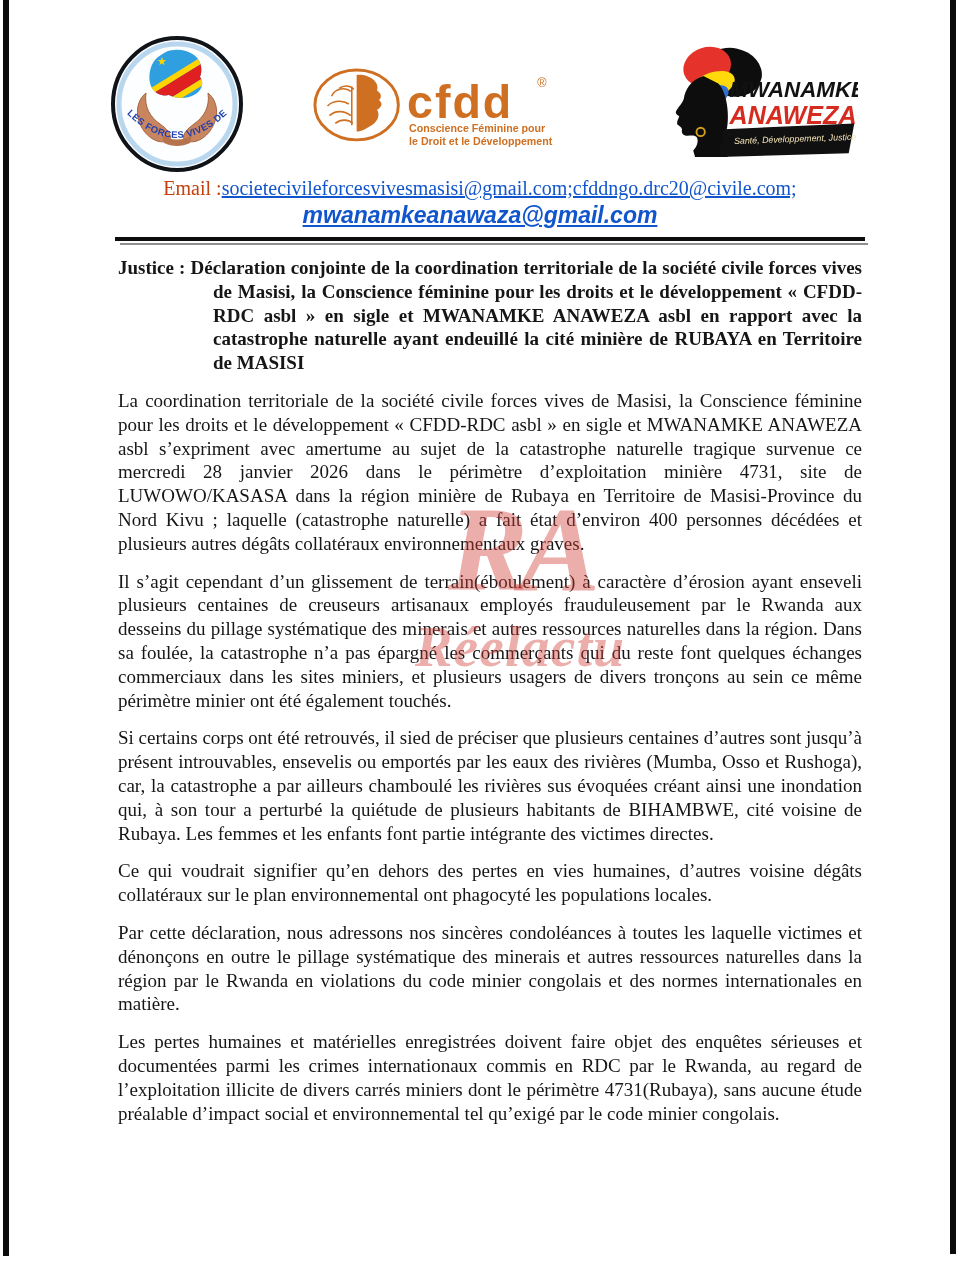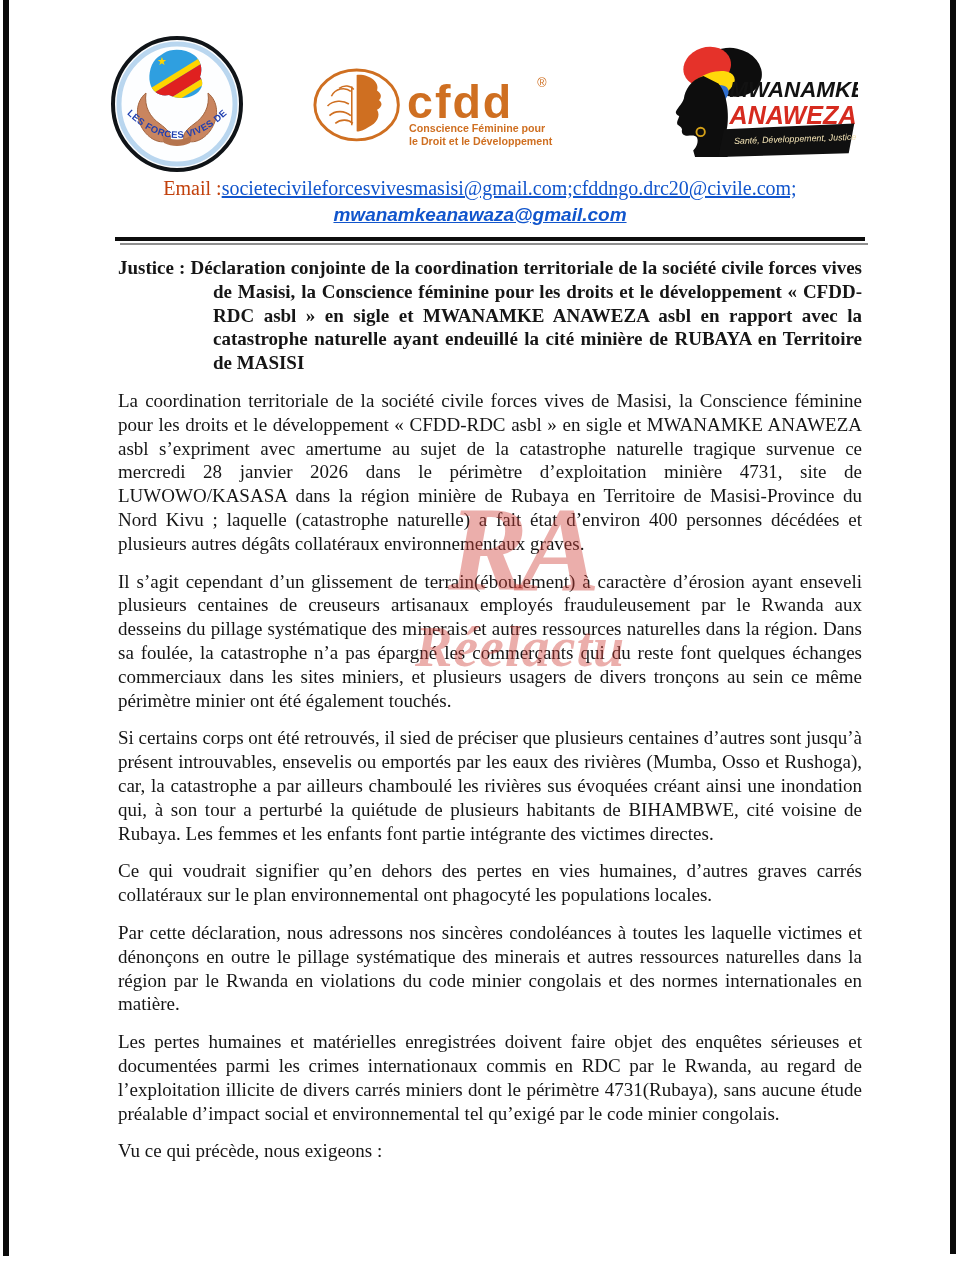--- a/index.html
+++ b/index.html
@@ -22,21 +22,21 @@
   .logo{flex:0 0 auto;}
 
   .email-block{
     position:absolute;left:60px;top:176px;width:840px;
     text-align:center;font-size:20px;line-height:24px;color:#111;
   }
   .email-label{color:#c2410c;}
   .email-link{color:#1155cc;text-decoration:underline;cursor:pointer;}
   .email-line2{
     font-family:"Liberation Sans", sans-serif;
-    font-style:italic;font-weight:600;font-size:19px;margin-top:3px;
+    font-style:italic;font-weight:600;font-size:23px;margin-top:3px;
   }
 
   .divider{position:absolute;left:115px;top:237px;width:750px;z-index:2;}
   .divider-black{height:4px;background:#0d0d0d;}
   .divider-gray{height:2px;background:#8f8f8f;margin-top:2px;margin-left:5px;margin-right:-3px;}
 
   .content{
     position:absolute;left:118px;top:256px;width:744px;
     font-size:19px;line-height:23.8px;text-align:justify;z-index:1;
   }
@@ -150,22 +150,21 @@
 <div class="divider">
   <div class="divider-black"></div>
   <div class="divider-gray"></div>
 </div>
 
 <div class="content">
   <p class="subject"><span>Justice :</span> <span>Déclaration conjointe de la coordination territoriale de la société civile forces vives de Masisi, la Conscience féminine pour les droits et le développement « CFDD-RDC asbl » en sigle et MWANAMKE ANAWEZA asbl en rapport avec la catastrophe naturelle ayant endeuillé la cité minière de RUBAYA en Territoire de MASISI</span></p>
   <p class="body-par">La coordination territoriale de la société civile forces vives de Masisi, la Conscience féminine pour les droits et le développement « CFDD-RDC asbl » en sigle et MWANAMKE ANAWEZA asbl  s’expriment avec amertume au sujet de la catastrophe naturelle tragique survenue ce mercredi 28 janvier 2026 dans le périmètre d’exploitation minière 4731, site de LUWOWO/KASASA dans la région minière de Rubaya en Territoire de Masisi-Province du Nord Kivu ; laquelle (catastrophe naturelle) a fait état d’environ 400 personnes décédées et plusieurs autres dégâts collatéraux environnementaux graves.</p>
   <p class="body-par">Il s’agit cependant d’un glissement de terrain(éboulement) à caractère d’érosion ayant enseveli plusieurs centaines de creuseurs artisanaux employés frauduleusement par le Rwanda aux desseins du pillage systématique des minerais et autres ressources naturelles dans la région. Dans sa foulée, la catastrophe n’a pas épargné les commerçants qui du reste font quelques échanges commerciaux dans les sites miniers, et plusieurs usagers de divers tronçons au sein ce même périmètre minier ont été également touchés.</p>
   <p class="body-par">Si certains corps ont été retrouvés, il sied de préciser que plusieurs centaines d’autres sont jusqu’à présent introuvables, ensevelis ou emportés par les eaux des rivières (Mumba, Osso et Rushoga), car, la catastrophe a par ailleurs chamboulé les rivières sus évoquées créant ainsi une inondation qui, à son tour a perturbé la quiétude de plusieurs habitants de BIHAMBWE, cité voisine de Rubaya. Les femmes et les enfants font partie intégrante des victimes directes.</p>
-  <p class="body-par">Ce qui voudrait signifier qu’en dehors des pertes en vies humaines, d’autres graves carrés collatéraux sur le plan environnemental ont phagocyté les populations locales.</p>
+  <p class="body-par">Ce qui voudrait signifier qu’en dehors des pertes en vies humaines, d’autres voisine dégâts collatéraux sur le plan environnemental ont phagocyté les populations locales.</p>
   <p class="body-par">Par cette déclaration, nous adressons nos sincères condoléances à toutes les laquelle victimes et dénonçons en outre le pillage systématique des minerais et autres ressources naturelles dans la région par le Rwanda en violations du code minier congolais et des normes internationales en matière.</p>
   <p class="body-par">Les pertes humaines et matérielles enregistrées doivent faire objet des enquêtes sérieuses et documentées parmi les crimes internationaux commis en RDC par le Rwanda, au regard de l’exploitation illicite de divers carrés miniers dont le périmètre 4731(Rubaya), sans aucune étude préalable d’impact social et environnemental tel qu’exigé par le code minier congolais.</p>
-  <p class="body-par">Vu ce qui précède, nous exigeons :</p>
 </div>
 
 <div class="watermark">
   <div class="wm-monogram">RA</div>
   <div class="wm-word">Réelactu</div>
 </div>
 
 </body></html>

